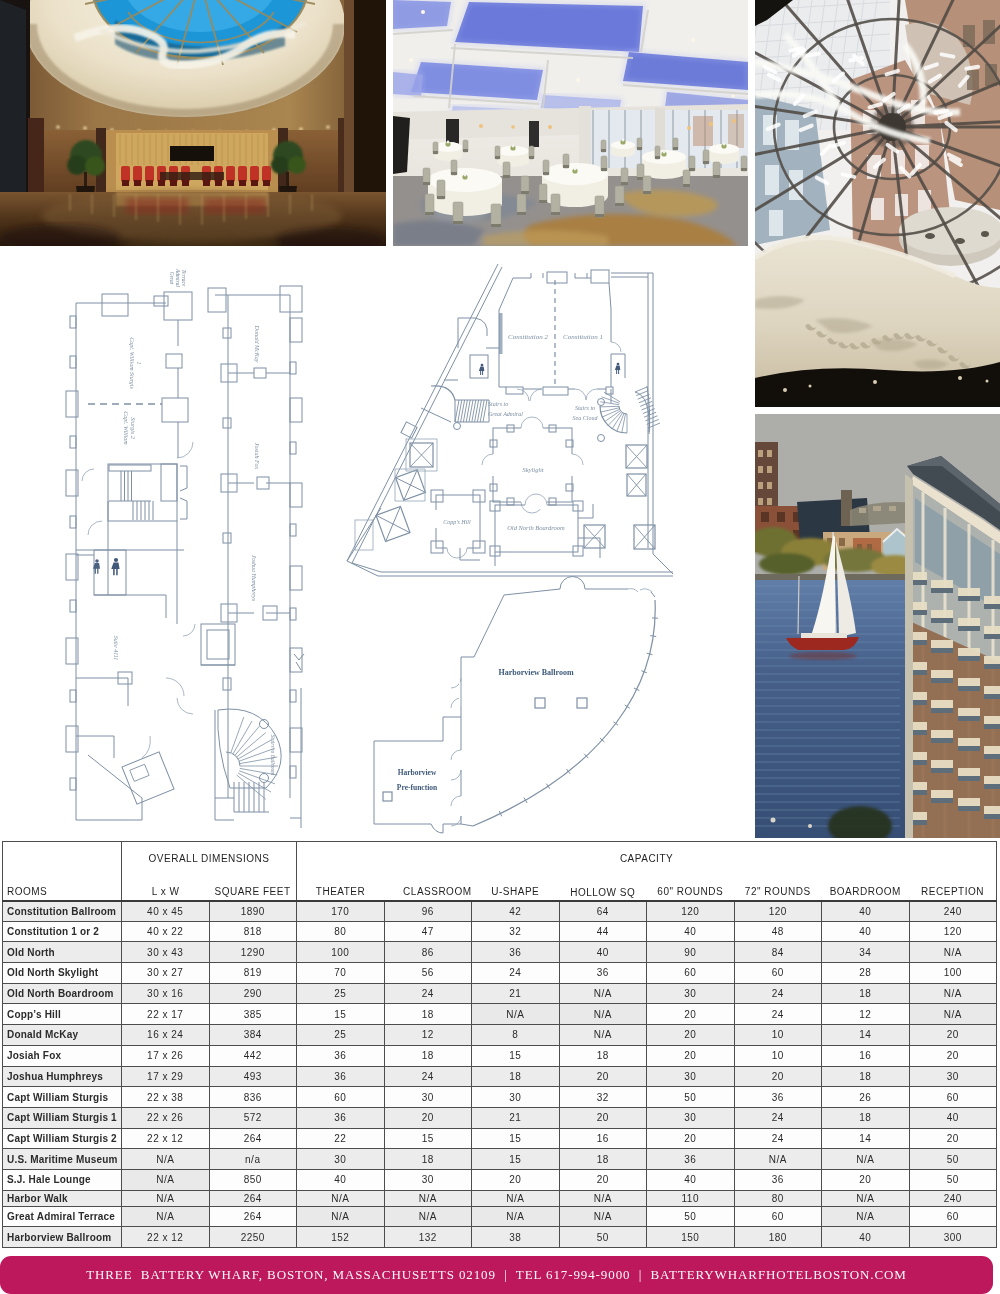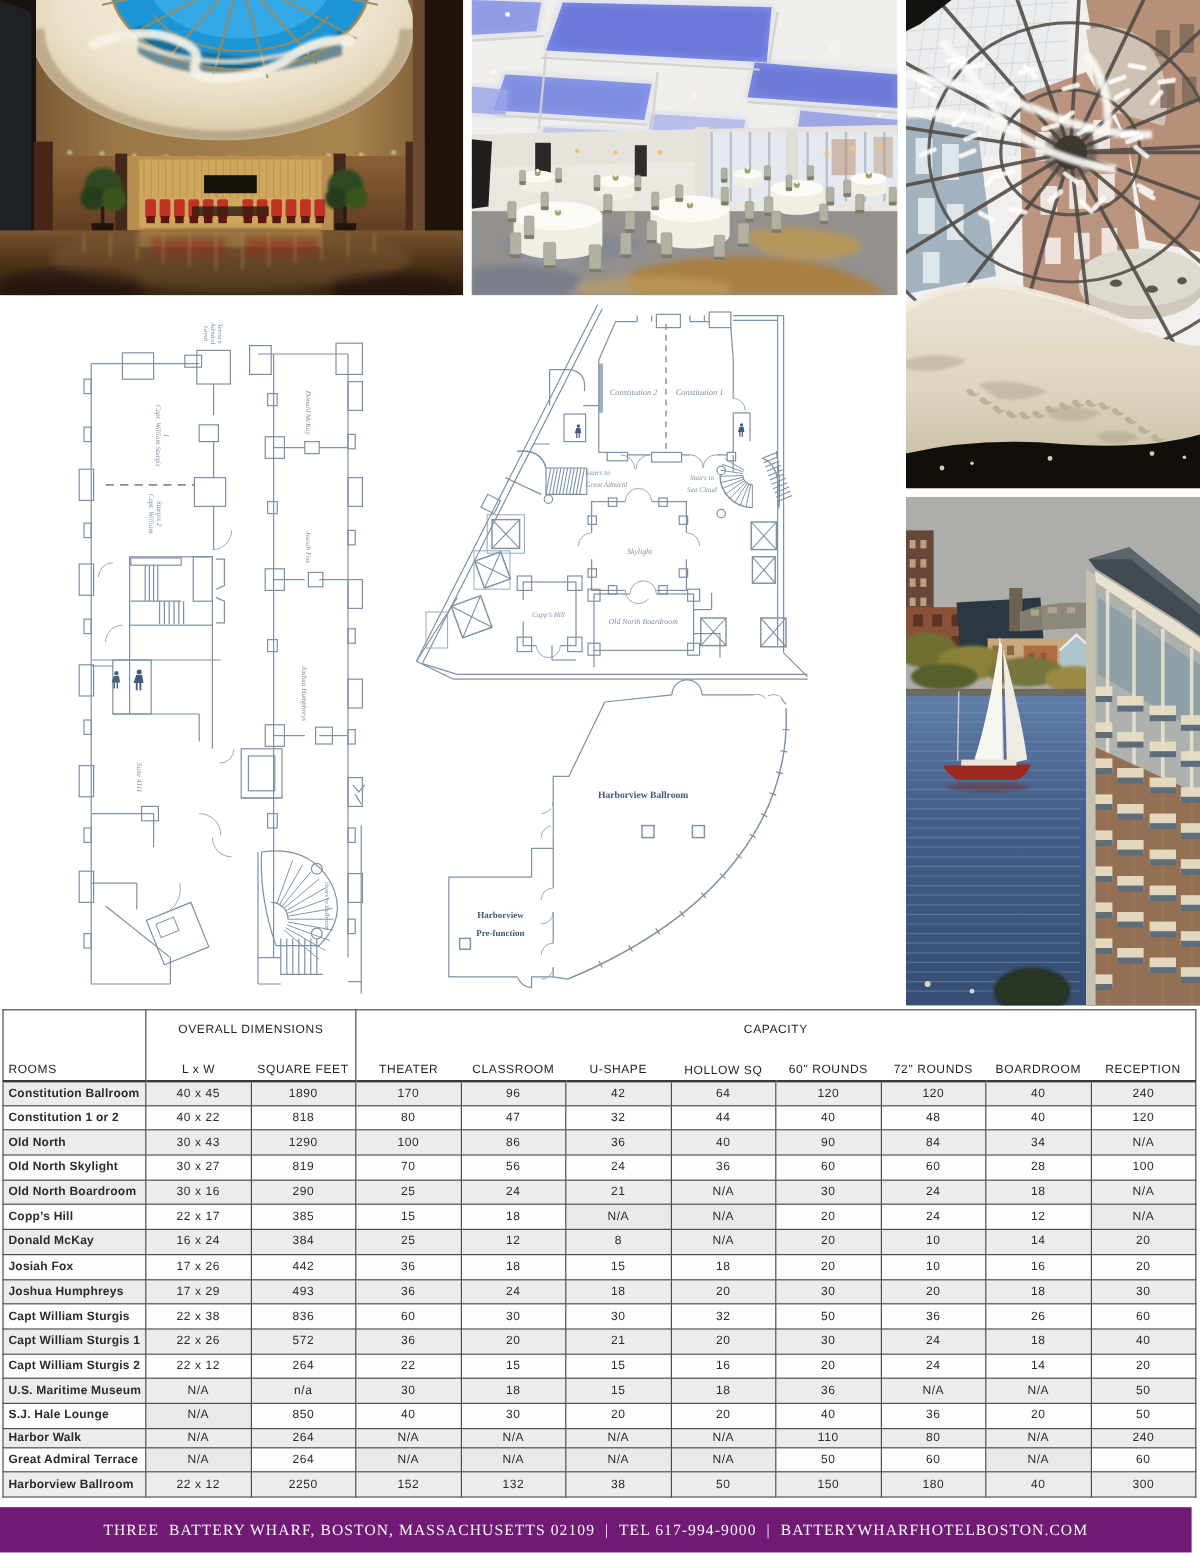--- a/index.html
+++ b/index.html
@@ -1026,21 +1026,21 @@
           <line x1="232" y1="560" x2="243" y2="560" stroke="#7e90a4" stroke-width="1"></line>
         </g>
 <g>
           <line x1="243" y1="430" x2="243" y2="570" stroke="#7e90a4" stroke-width="1"></line>
           <line x1="238" y1="404" x2="243" y2="412" stroke="#7e90a4" stroke-width="1"></line>
           <path d="M236,396 l5,6 l5,-6" fill="none" stroke="#7e90a4" stroke-width="1"></path>
         </g>
       </svg>
   </div>
 
-  <div class="abs" style="left:335px;top:248px;width:350px;height:580px;">
+  <div class="abs" style="left:335px;top:258px;width:350px;height:580px;">
     <svg id="plan2" width="350" height="580" viewBox="0 0 350 580">
 <g>
           <line x1="163" y1="6" x2="12" y2="303" stroke="#7e90a4" stroke-width="1"></line>
           <line x1="167" y1="9" x2="17" y2="305" stroke="#7e90a4" stroke-width="1"></line>
         </g>
 <g>
           <line x1="12" y1="303" x2="43" y2="318" stroke="#7e90a4" stroke-width="1"></line>
           <line x1="17" y1="305" x2="46" y2="314" stroke="#7e90a4" stroke-width="1"></line>
           <line x1="43" y1="318" x2="338" y2="318" stroke="#7e90a4" stroke-width="1"></line>
           <line x1="46" y1="314" x2="338" y2="314" stroke="#7e90a4" stroke-width="1"></line>
@@ -1335,21 +1335,21 @@
     <tbody>
           <tr style="height:33px">
       <td rowspan="2" class="hdr" style="text-align:left;vertical-align:bottom;padding:0 0 3px 4px;">ROOMS</td>
       <td colspan="2" class="hdr" style="border-bottom:none;vertical-align:middle;">OVERALL DIMENSIONS</td>
       <td colspan="8" class="hdr" style="border-bottom:none;vertical-align:middle;">CAPACITY</td>
     </tr>
     <tr style="height:26px" class="hdr2">
       <td class="hdr" style="border-left:none;border-right:none;border-top:none;vertical-align:bottom;padding-bottom:3px;">L x W</td>
       <td class="hdr" style="border-left:none;border-top:none;vertical-align:bottom;padding-bottom:3px;">SQUARE FEET</td>
       <td class="hdr" style="border-right:none;border-top:none;vertical-align:bottom;padding-bottom:3px;">THEATER</td>
-      <td class="hdr" style="border:none;vertical-align:bottom;padding-bottom:3px;">CLASSROOM</td>
+      <td class="hdr" style="border:none;vertical-align:bottom;padding-bottom:3px;text-align:right;">CLASSROOM</td>
       <td class="hdr" style="border:none;vertical-align:bottom;padding-bottom:3px;">U-SHAPE</td>
       <td class="hdr" style="border:none;vertical-align:bottom;padding-bottom:2px;">HOLLOW SQ</td>
       <td class="hdr" style="border:none;vertical-align:bottom;padding-bottom:3px;">60" ROUNDS</td>
       <td class="hdr" style="border:none;vertical-align:bottom;padding-bottom:3px;">72" ROUNDS</td>
       <td class="hdr" style="border:none;vertical-align:bottom;padding-bottom:3px;">BOARDROOM</td>
       <td class="hdr" style="border-left:none;border-top:none;vertical-align:bottom;padding-bottom:3px;">RECEPTION</td>
     </tr>
     <tr class="g r1" style="height:20.7px">
             <td class="rm">Constitution Ballroom</td>
             <td>40 x 45</td>
@@ -1568,18 +1568,18 @@
             <td>50</td>
             <td>150</td>
             <td>180</td>
             <td>40</td>
             <td>300</td>
           </tr>
   </tbody>
       </table>
   </div>
 
-  <div class="abs" style="left:0;top:1256px;width:993px;height:38px;background:#701a75;">
+  <div class="abs" style="left:0;top:1256px;width:993px;height:38px;background:#be185d;border-radius:11px;">
     <div style="font-family:'Liberation Serif',serif;font-size:13px;letter-spacing:0.9px;color:#fafafa;
       text-align:center;line-height:38px;">THREE&nbsp; BATTERY WHARF, BOSTON, MASSACHUSETTS 02109&nbsp; |&nbsp; TEL 617-994-9000&nbsp; |&nbsp; BATTERYWHARFHOTELBOSTON.COM</div>
   </div>
 
 </div>
 
 </body></html>

